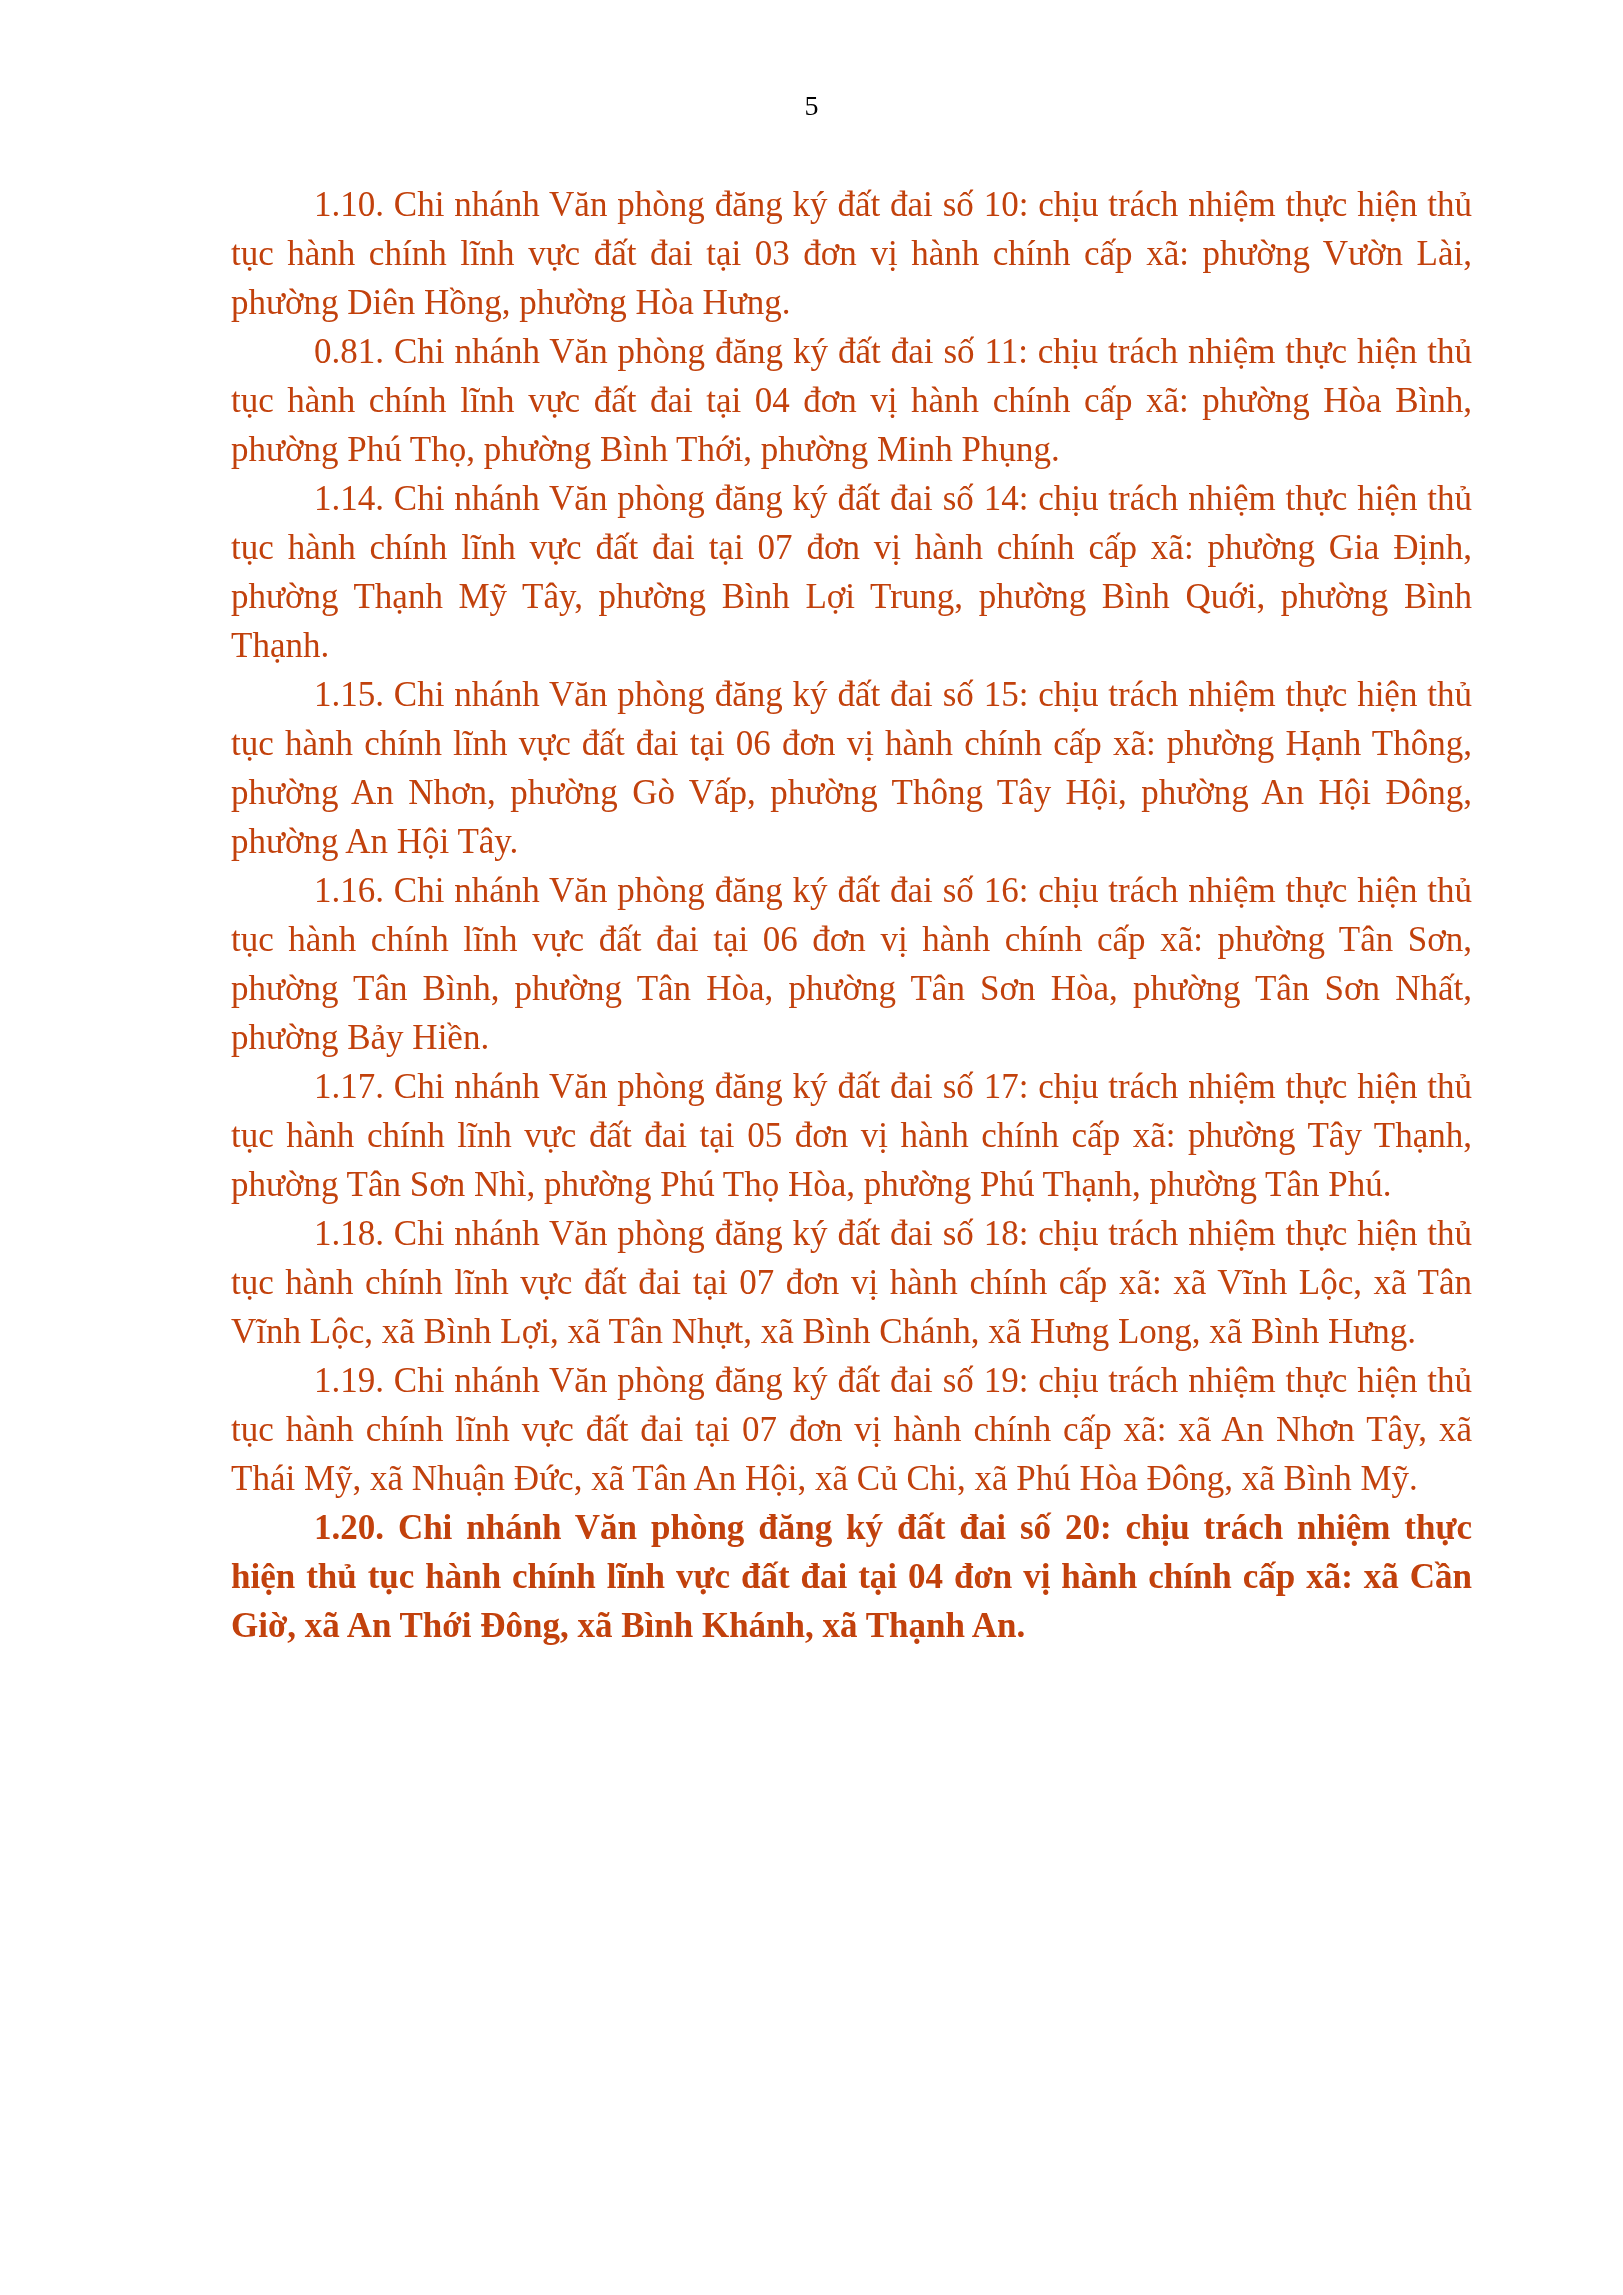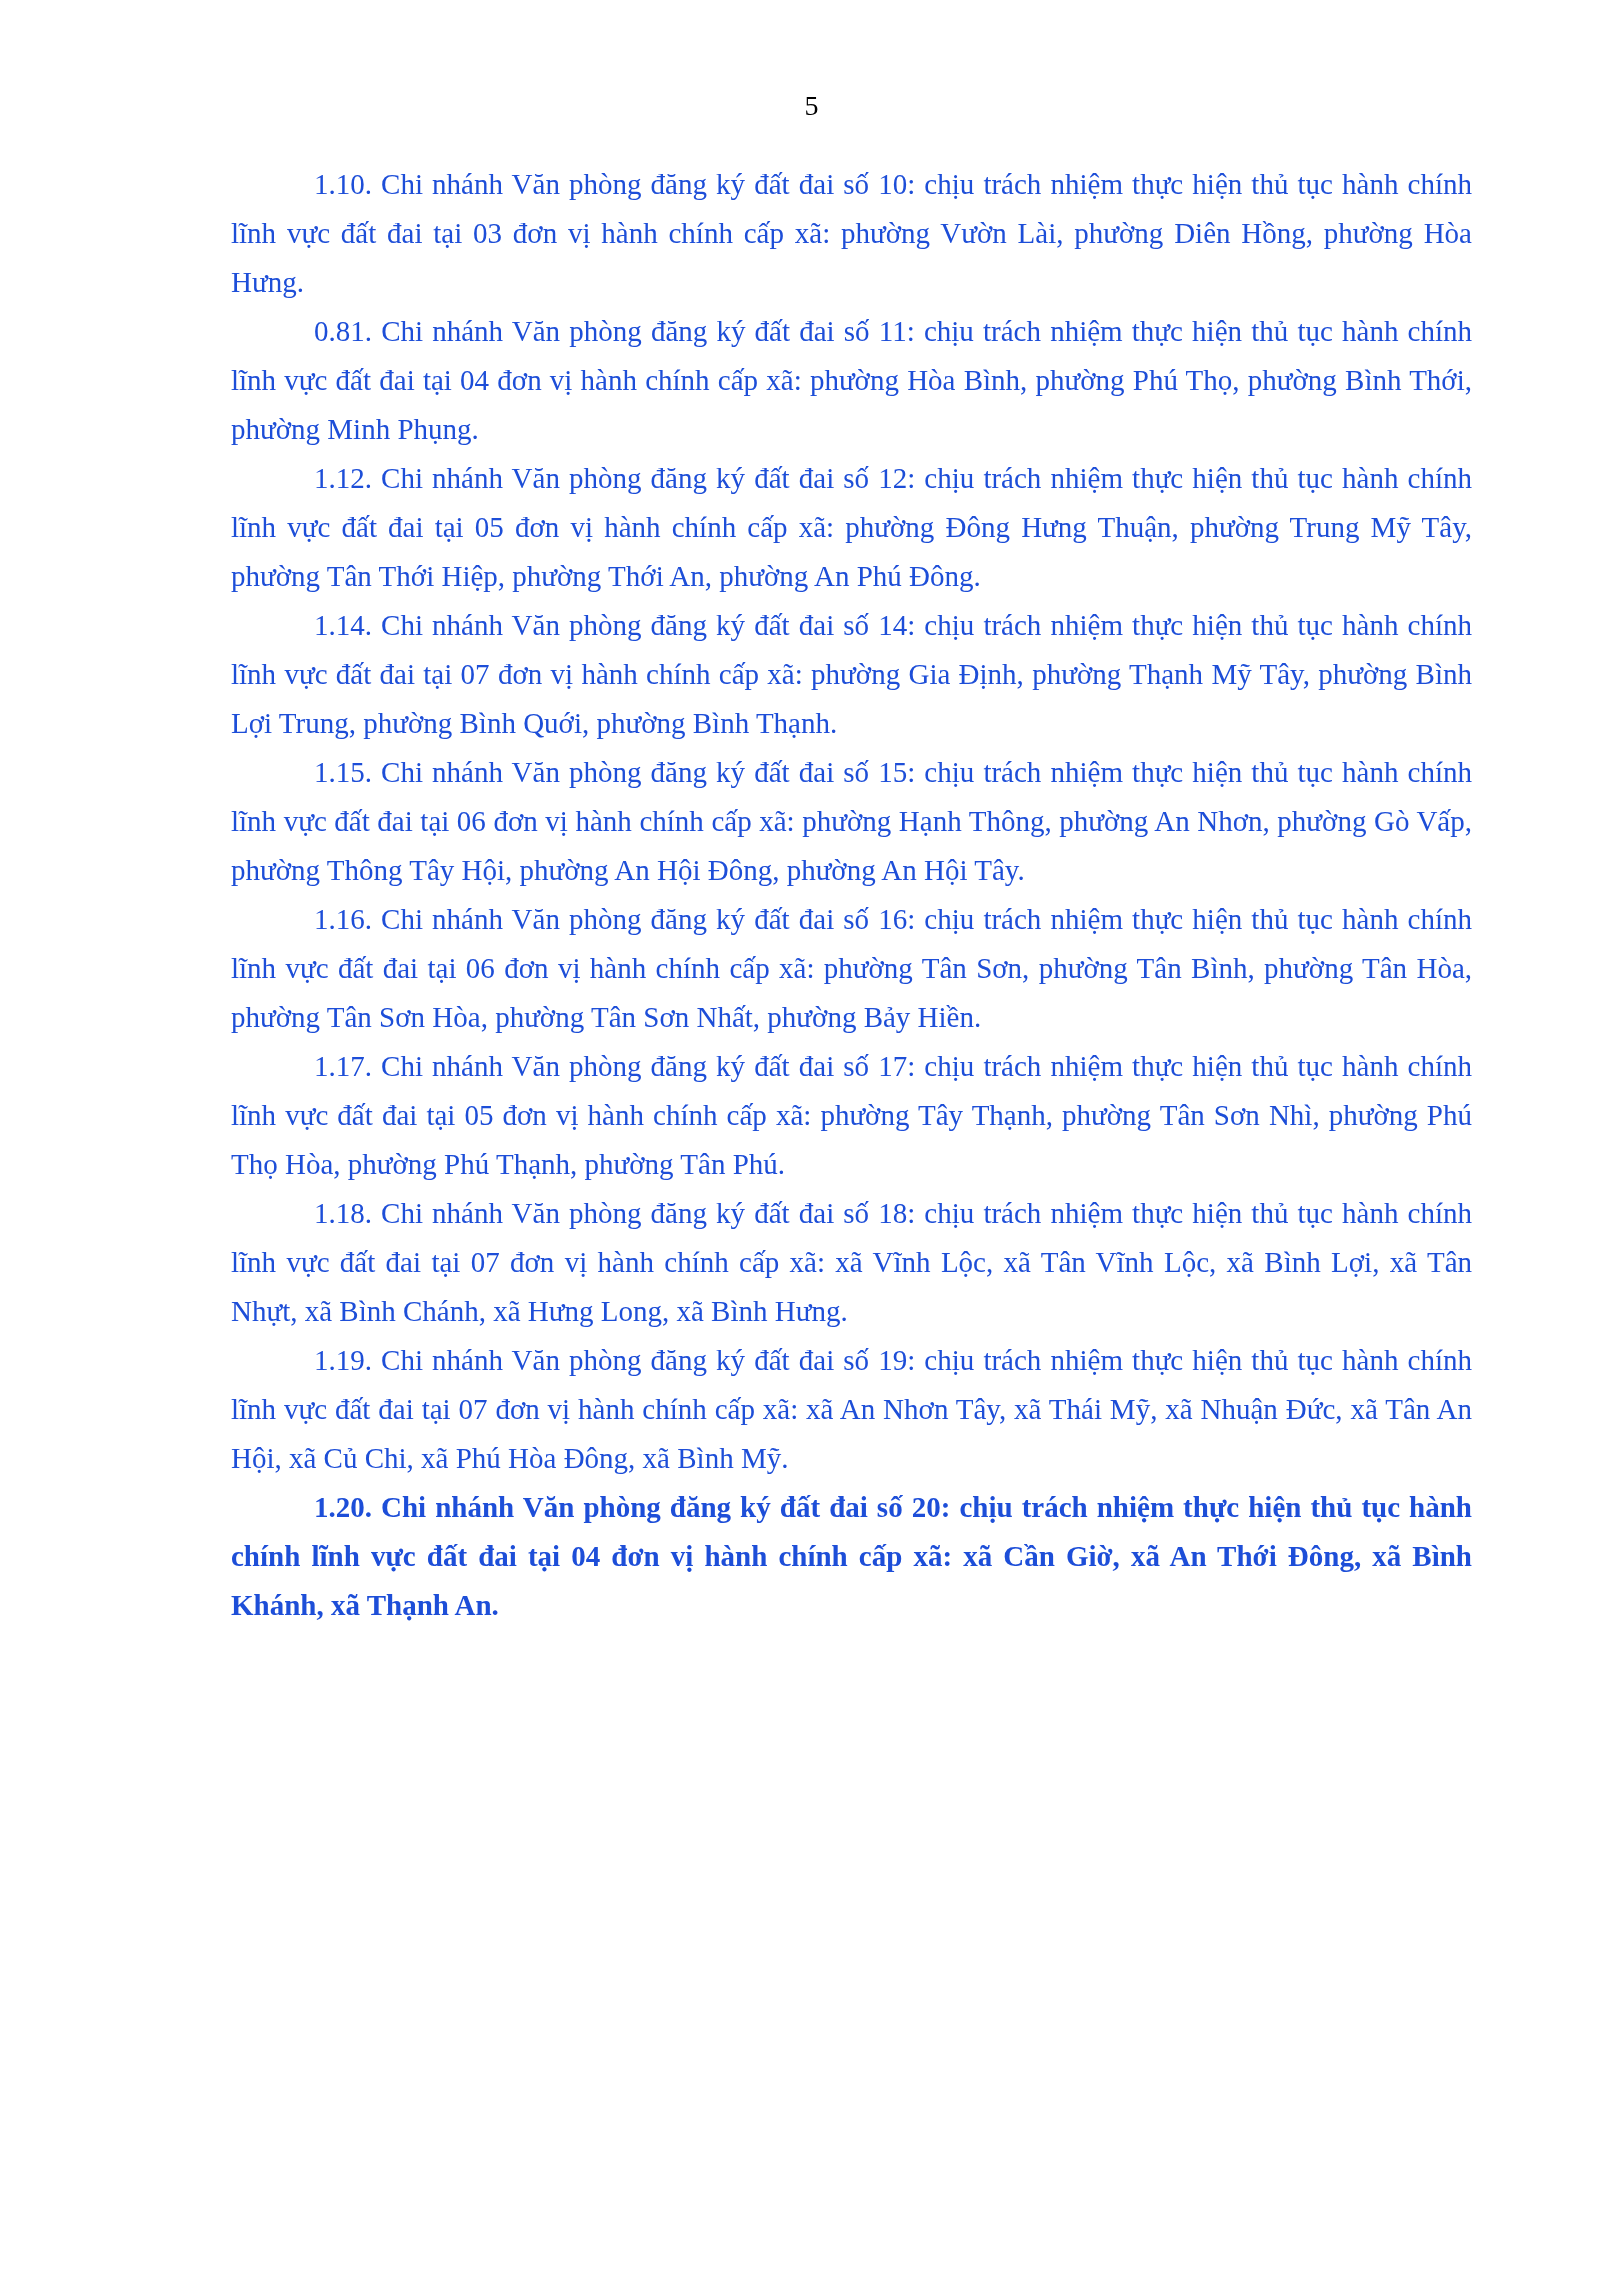--- a/index.html
+++ b/index.html
@@ -23,27 +23,27 @@
     left: 0;
     width: 1623px;
     text-align: center;
     font-family: "Liberation Serif", "DejaVu Serif", serif;
     font-size: 28px;
     line-height: 1;
     color: #000000;
   }
   .body-text {
     position: absolute;
-    top: 160px;
+    top: 180px;
     left: 231px;
     width: 1241px;
     font-family: "Liberation Serif", "DejaVu Serif", serif;
-    font-size: 29px;
+    font-size: 35px;
     line-height: 49px;
-    color: #1d4ed8;
+    color: #c2410c;
     text-align: justify;
     text-justify: inter-word;
     hyphens: none;
     -webkit-hyphens: none;
   }
   .body-text p {
     margin: 0 0 0 0;
     padding: 0;
     text-indent: 83px;
     text-align: justify;
@@ -56,21 +56,20 @@
 </head>
 <body>
 
 <div class="page">
 
   <div class="page-number">5</div>
 
   <div class="body-text" id="body-text">
       <p>1.10. Chi nhánh Văn phòng đăng ký đất đai số 10: chịu trách nhiệm thực hiện thủ tục hành chính lĩnh vực đất đai tại 03 đơn vị hành chính cấp xã: phường Vườn Lài, phường Diên Hồng, phường Hòa Hưng.</p>
       <p>0.81. Chi nhánh Văn phòng đăng ký đất đai số 11: chịu trách nhiệm thực hiện thủ tục hành chính lĩnh vực đất đai tại 04 đơn vị hành chính cấp xã: phường Hòa Bình, phường Phú Thọ, phường Bình Thới, phường Minh Phụng.</p>
-      <p>1.12. Chi nhánh Văn phòng đăng ký đất đai số 12: chịu trách nhiệm thực hiện thủ tục hành chính lĩnh vực đất đai tại 05 đơn vị hành chính cấp xã: phường Đông Hưng Thuận, phường Trung Mỹ Tây, phường Tân Thới Hiệp, phường Thới An, phường An Phú Đông.</p>
       <p>1.14. Chi nhánh Văn phòng đăng ký đất đai số 14: chịu trách nhiệm thực hiện thủ tục hành chính lĩnh vực đất đai tại 07 đơn vị hành chính cấp xã: phường Gia Định, phường Thạnh Mỹ Tây, phường Bình Lợi Trung, phường Bình Quới, phường Bình Thạnh.</p>
       <p>1.15. Chi nhánh Văn phòng đăng ký đất đai số 15: chịu trách nhiệm thực hiện thủ tục hành chính lĩnh vực đất đai tại 06 đơn vị hành chính cấp xã: phường Hạnh Thông, phường An Nhơn, phường Gò Vấp, phường Thông Tây Hội, phường An Hội Đông, phường An Hội Tây.</p>
       <p>1.16. Chi nhánh Văn phòng đăng ký đất đai số 16: chịu trách nhiệm thực hiện thủ tục hành chính lĩnh vực đất đai tại 06 đơn vị hành chính cấp xã: phường Tân Sơn, phường Tân Bình, phường Tân Hòa, phường Tân Sơn Hòa, phường Tân Sơn Nhất, phường Bảy Hiền.</p>
       <p>1.17. Chi nhánh Văn phòng đăng ký đất đai số 17: chịu trách nhiệm thực hiện thủ tục hành chính lĩnh vực đất đai tại 05 đơn vị hành chính cấp xã: phường Tây Thạnh, phường Tân Sơn Nhì, phường Phú Thọ Hòa, phường Phú Thạnh, phường Tân Phú.</p>
       <p>1.18. Chi nhánh Văn phòng đăng ký đất đai số 18: chịu trách nhiệm thực hiện thủ tục hành chính lĩnh vực đất đai tại 07 đơn vị hành chính cấp xã: xã Vĩnh Lộc, xã Tân Vĩnh Lộc, xã Bình Lợi, xã Tân Nhựt, xã Bình Chánh, xã Hưng Long, xã Bình Hưng.</p>
       <p>1.19. Chi nhánh Văn phòng đăng ký đất đai số 19: chịu trách nhiệm thực hiện thủ tục hành chính lĩnh vực đất đai tại 07 đơn vị hành chính cấp xã: xã An Nhơn Tây, xã Thái Mỹ, xã Nhuận Đức, xã Tân An Hội, xã Củ Chi, xã Phú Hòa Đông, xã Bình Mỹ.</p>
       <p>1.20. Chi nhánh Văn phòng đăng ký đất đai số 20: chịu trách nhiệm thực hiện thủ tục hành chính lĩnh vực đất đai tại 04 đơn vị hành chính cấp xã: xã Cần Giờ, xã An Thới Đông, xã Bình Khánh, xã Thạnh An.</p>
     </div>
 
 </div>

